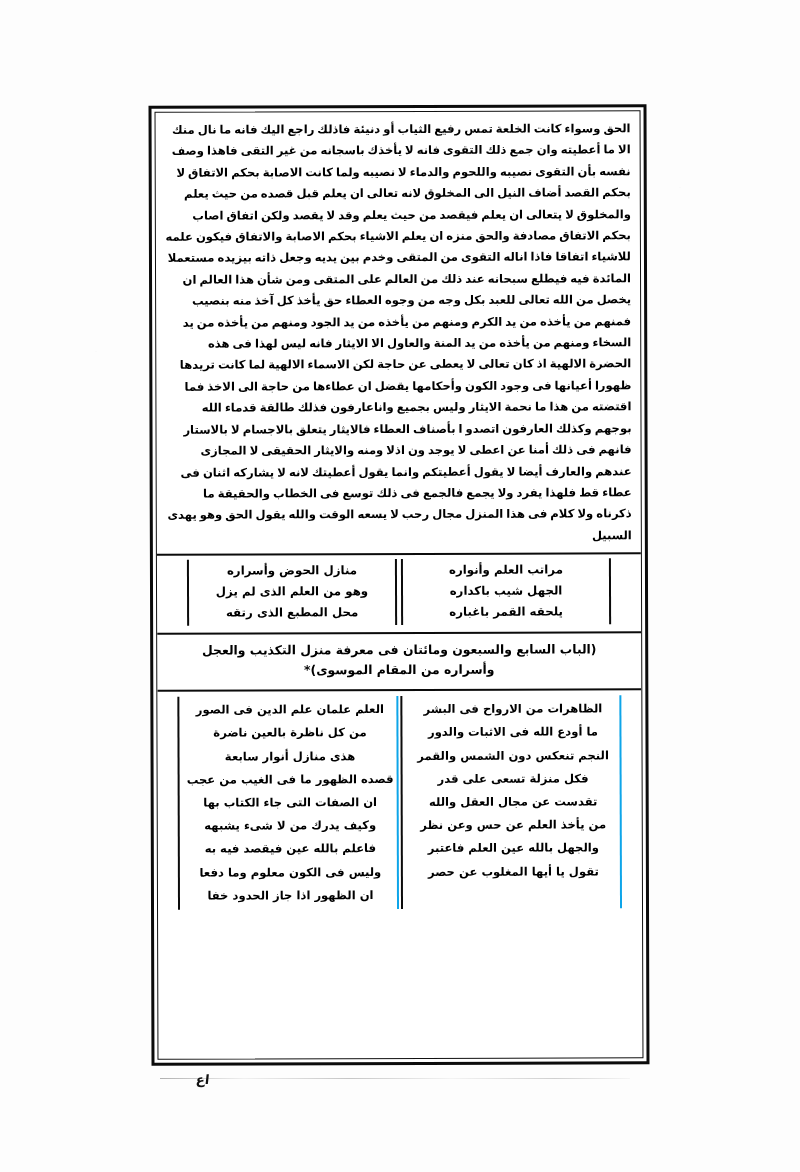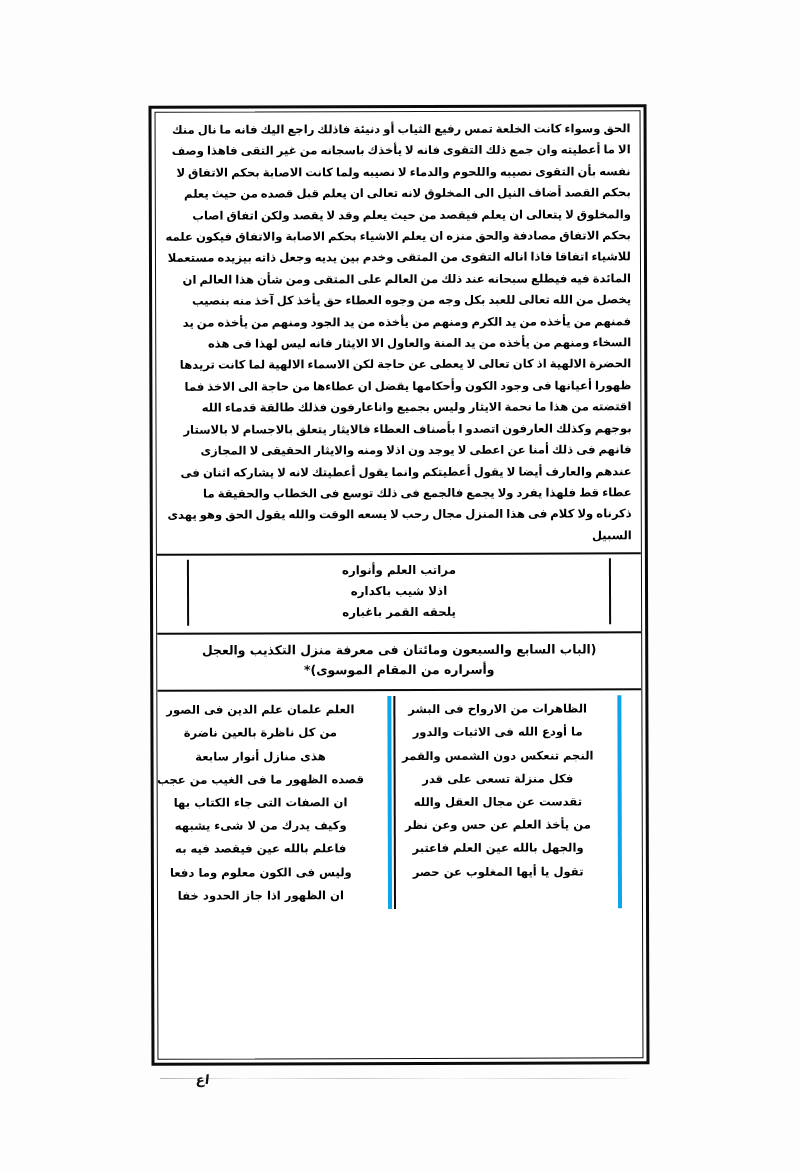--- a/index.html
+++ b/index.html
@@ -141,23 +141,23 @@
   .poem2 {
     display: flex;
     flex-direction: row;
     direction: rtl;
     padding: 5px 9px 4px 9px;
     align-items: stretch;
   }
   .poem2-edge { flex: 0 0 10px; }
   .poem2-col {
     flex: 1 1 0;
-    border-right: 4px solid #0ea5e9;
+    border-right: 2px solid #0ea5e9;
     border-left: 2px solid #0b0b0b;
-    padding: 2px 24px 2px 6px;
+    padding: 2px 2px 2px 6px;
     margin: 0 1px;
     box-sizing: border-box;
   }
   .poem2-col .line {
     font-size: 11.6px;
     line-height: 23.2px;
     font-weight: 700;
     letter-spacing: -0.2px;
     white-space: nowrap;
     text-align: center;
@@ -215,22 +215,27 @@
       <div class="ar prose">
         <p>الحق وسواء كانت الخلعة تمس رفيع الثياب أو دنيئة فاذلك راجع اليك فانه ما نال منك الا ما أعطيته وان جمع ذلك التقوى فانه لا يأخذك باسجانه من غير التقى فاهذا وصف نفسه بأن التقوى نصيبه واللحوم والدماء لا نصيبه ولما كانت الاصابة بحكم الاتفاق لا بحكم القصد أضاف النيل الى المخلوق لانه تعالى ان يعلم قبل قصده من حيث يعلم والمخلوق لا يتعالى ان يعلم فيقصد من حيث يعلم وقد لا يقصد ولكن اتفاق اصاب بحكم الاتفاق مصادفة والحق منزه ان يعلم الاشياء بحكم الاصابة والاتفاق فيكون علمه للاشياء اتفاقا فاذا اناله التقوى من المتقى وخدم بين يديه وجعل ذاته بيزيده مستعملا المائدة فيه فيطلع سبحانه عند ذلك من العالم على المتقى ومن شأن هذا العالم ان يخصل من الله تعالى للعبد بكل وجه من وجوه العطاء حق يأخذ كل آخذ منه بنصيب فمنهم من يأخذه من يد الكرم ومنهم من يأخذه من يد الجود ومنهم من يأخذه من يد السخاء ومنهم من يأخذه من يد المنة والعاول الا الايثار فانه ليس لهذا فى هذه الحضرة الالهية اذ كان تعالى لا يعطى عن حاجة لكن الاسماء الالهية لما كانت تريدها ظهورا أعيانها فى وجود الكون وأحكامها يقضل ان عطاءها من حاجة الى الاخذ فما اقتضته من هذا ما نحمة الايثار وليس بجميع واناعارفون فذلك طالقة قدماء الله بوجهم وكذلك العارفون اتصدو ا بأصناف العطاء فالايثار يتعلق بالاجسام لا بالاستار فانهم فى ذلك أمنا عن اعطى لا يوجد ون اذلا ومنه والايثار الحقيقى لا المجازى عندهم والعارف أيضا لا يقول أعطيتكم وانما يقول أعطيتك لانه لا يشاركه اثنان فى عطاء قط فلهذا يفرد ولا يجمع فالجمع فى ذلك توسع فى الخطاب والحقيقة ما ذكرناه ولا كلام فى هذا المنزل مجال رحب لا يسعه الوقت والله يقول الحق وهو يهدى السبيل</p>
       </div>
 
       <div class="hrule"></div>
 
       <div class="poem-table">
         <div class="poem-gutter-left"></div>
         <div class="poem-col">
           <div class="line">مراتب العلم وأنواره</div>
-          <div class="line">اذلا شيب باكداره</div>
+          <div class="line">الجهل شيب باكداره</div>
           <div class="line">يلحقه القمر باغباره</div>
+        </div>
+        <div class="poem-col">
+          <div class="line">منازل الحوض وأسراره</div>
+          <div class="line">وهو من العلم الذى لم يزل</div>
+          <div class="line">محل المطبع الذى رتقه</div>
         </div>
         <div class="poem-gutter-right"></div>
       </div>
 
       <div class="hrule"></div>
 
       <div class="ar chapter-band">
         <div class="chline">(الباب السابع والسبعون ومائتان فى معرفة منزل التكذيب والعجل</div>
         <div class="chline">وأسراره من المقام الموسوى)*</div>
       </div>

